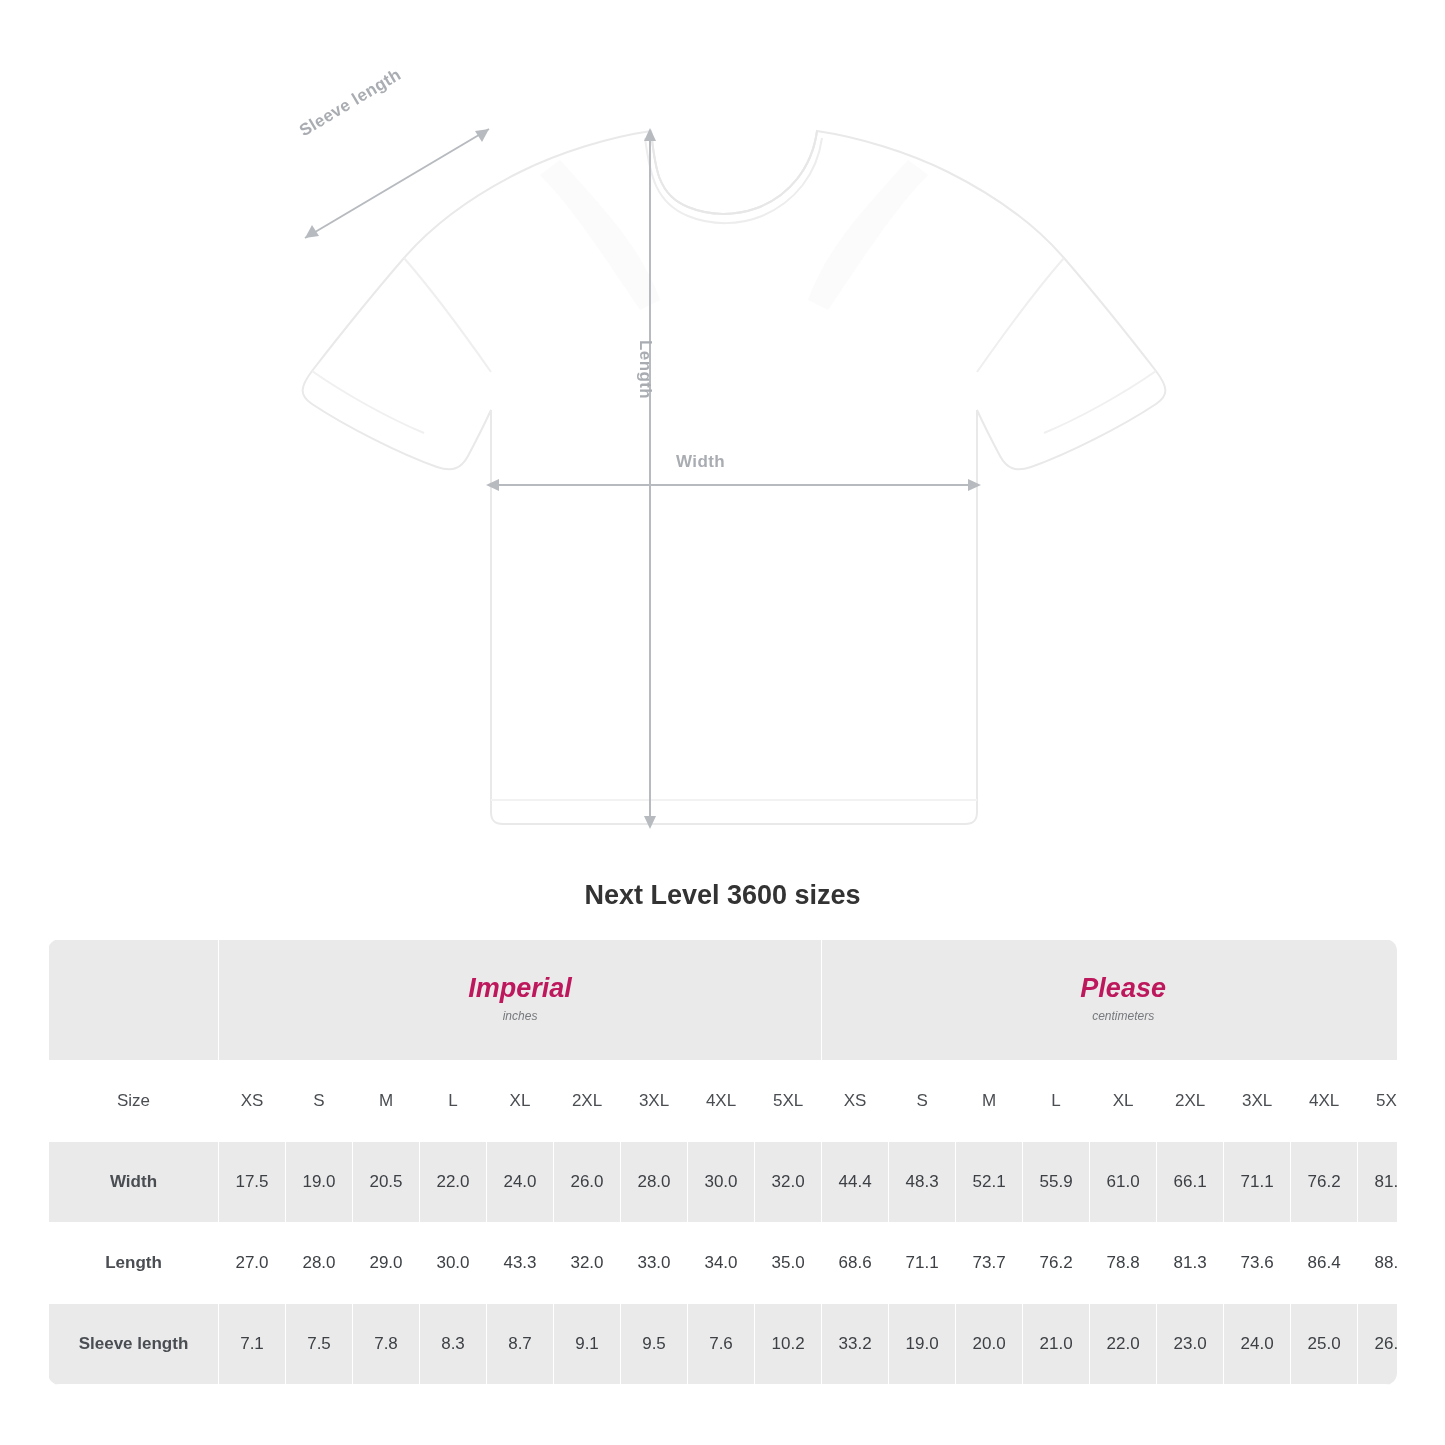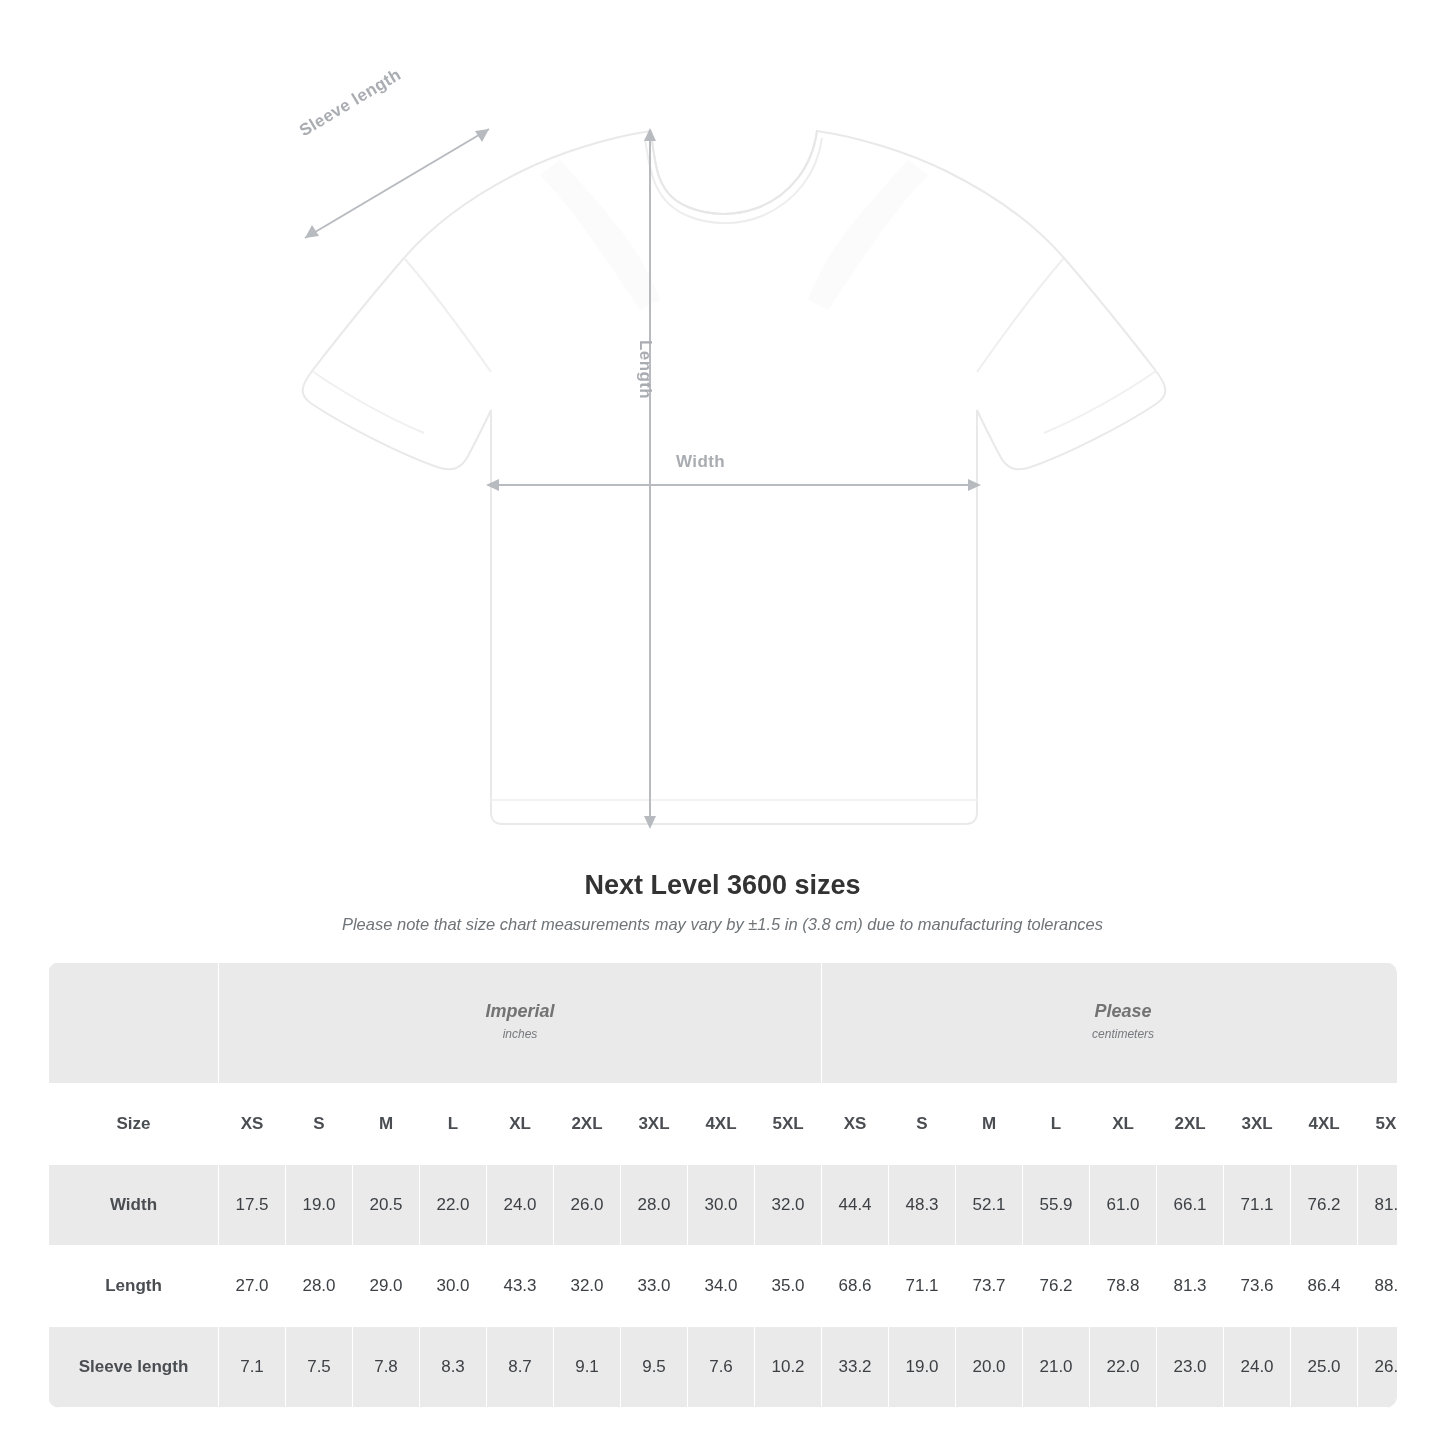--- a/index.html
+++ b/index.html
@@ -56,21 +56,21 @@
   }
   .label-width {
     left: 676px;
     top: 452px;
     font-size: 17px;
   }
 
   
   .title-block {
     text-align: center;
-    margin-top: 10px;
+    margin-top: 20px;
   }
   .chart-title {
     font-size: 27px;
     font-weight: bold;
     color: #333333;
     margin: 0 0 14px 0;
   }
   .chart-note {
     font-size: 16.5px;
     font-style: italic;
@@ -93,41 +93,41 @@
     border: 1px solid #ffffff;
     text-align: center;
     vertical-align: middle;
   }
   .unit-head {
     background: #eaeaea;
     height: 118px;
     color: #72777c;
   }
   .unit-head .unit-name {
-    font-size: 18px;
+    font-size: 27px;
     font-style: italic;
     font-weight: bold;
-    color: #737373;
+    color: #be185d;
     line-height: 1.25;
   }
   .unit-head .unit-sub {
     font-size: 12px;
     font-style: italic;
     color: #76797d;
     line-height: 1.9;
   }
   .corner-cell {
     background: #eaeaea;
   }
 
   .row-size td, .row-size th {
     background: #ffffff;
     height: 78px;
     font-size: 17px;
-    font-weight: bold;
+    font-weight: normal;
     color: #4a4e52;
   }
   .row-shade td, .row-shade th {
     background: #eaeaea;
     height: 78px;
   }
   .row-plain td, .row-plain th {
     background: #ffffff;
     height: 78px;
   }
@@ -207,21 +207,20 @@
       </g>
     </svg>
 
     <div class="dim-label label-sleeve">Sleeve length</div>
     <div class="dim-label label-length">Length</div>
     <div class="dim-label label-width">Width</div>
   </div>
 
   <div class="title-block">
     <h1 class="chart-title">Next Level 3600 sizes</h1>
-    <p class="chart-note">Please note that size chart measurements may vary by ±1.5 in (3.8 cm) due to manufacturing tolerances</p>
   </div>
 
   <div class="table-wrap">
     <table class="size-table">
       <colgroup>
         <col style="width:170px">
         <col span="18" class="col-narrow">
       </colgroup>
       <tbody>
 

